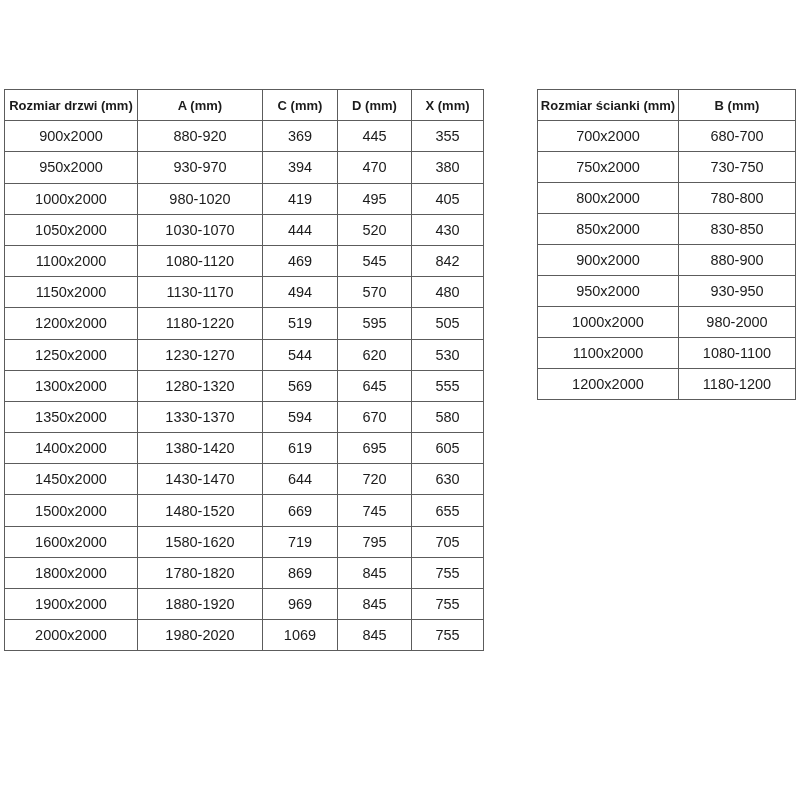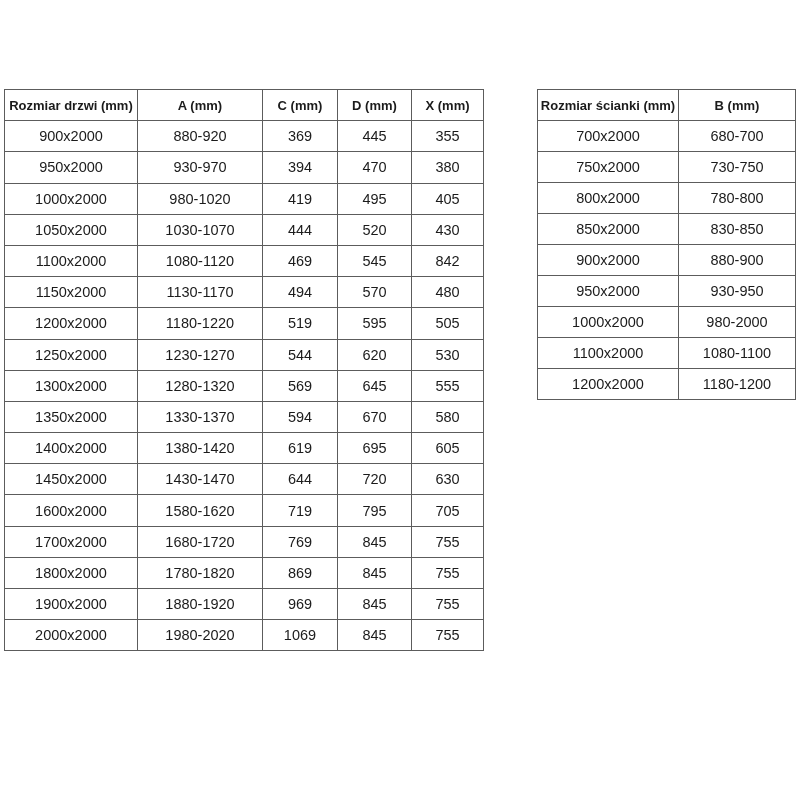--- a/index.html
+++ b/index.html
@@ -163,32 +163,32 @@
           <td>605</td>
         </tr>
         <tr>
           <td>1450x2000</td>
           <td>1430-1470</td>
           <td>644</td>
           <td>720</td>
           <td>630</td>
         </tr>
         <tr>
+          <td>1500x2000</td>
+          <td>1480-1520</td>
+          <td>669</td>
+          <td>745</td>
+          <td>655</td>
+        </tr>
+        <tr>
           <td>1600x2000</td>
           <td>1580-1620</td>
           <td>719</td>
           <td>795</td>
           <td>705</td>
-        </tr>
-        <tr>
-          <td>1700x2000</td>
-          <td>1680-1720</td>
-          <td>769</td>
-          <td>845</td>
-          <td>755</td>
         </tr>
         <tr>
           <td>1800x2000</td>
           <td>1780-1820</td>
           <td>869</td>
           <td>845</td>
           <td>755</td>
         </tr>
         <tr>
           <td>1900x2000</td>

